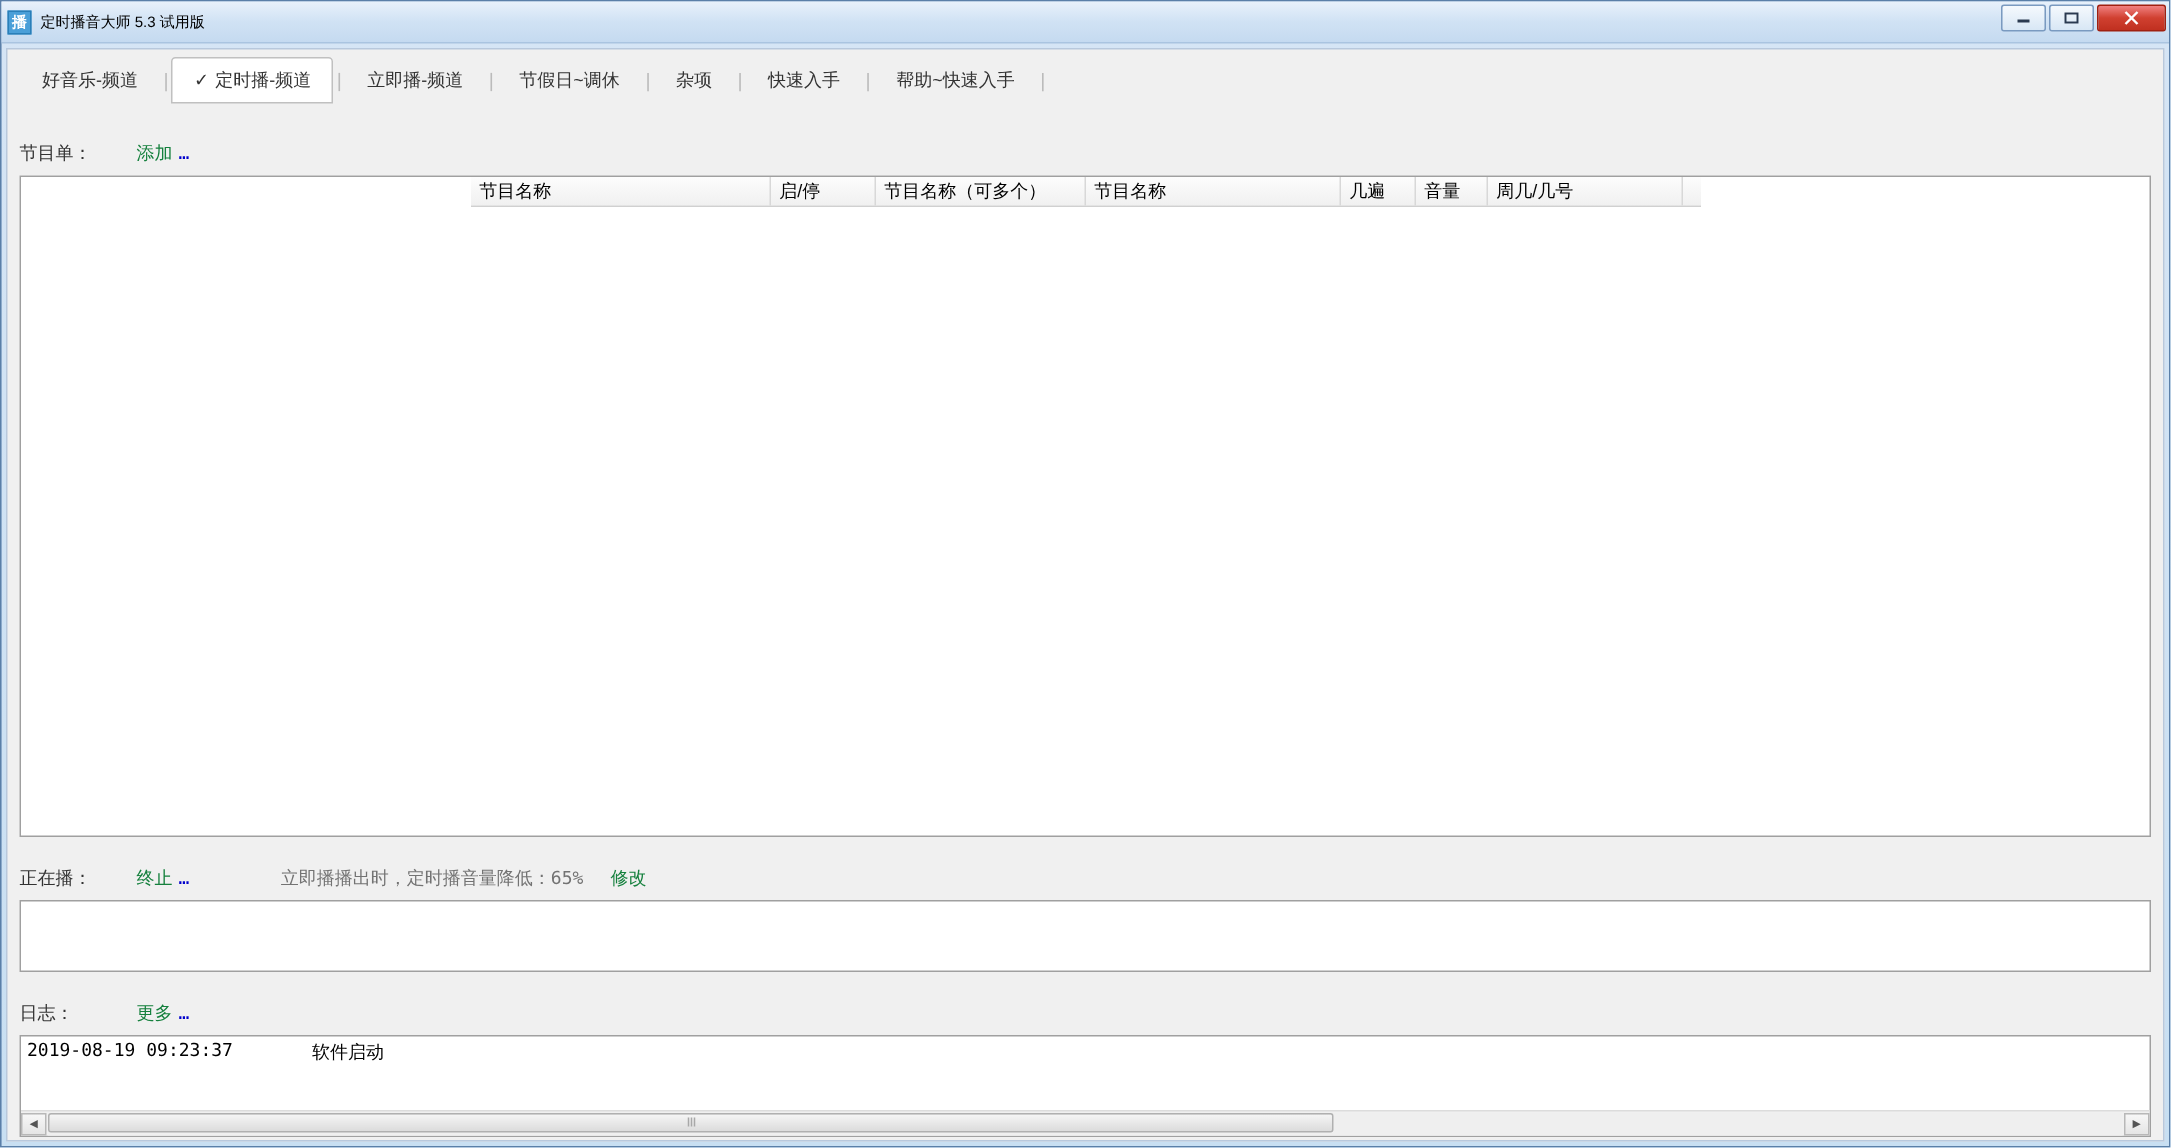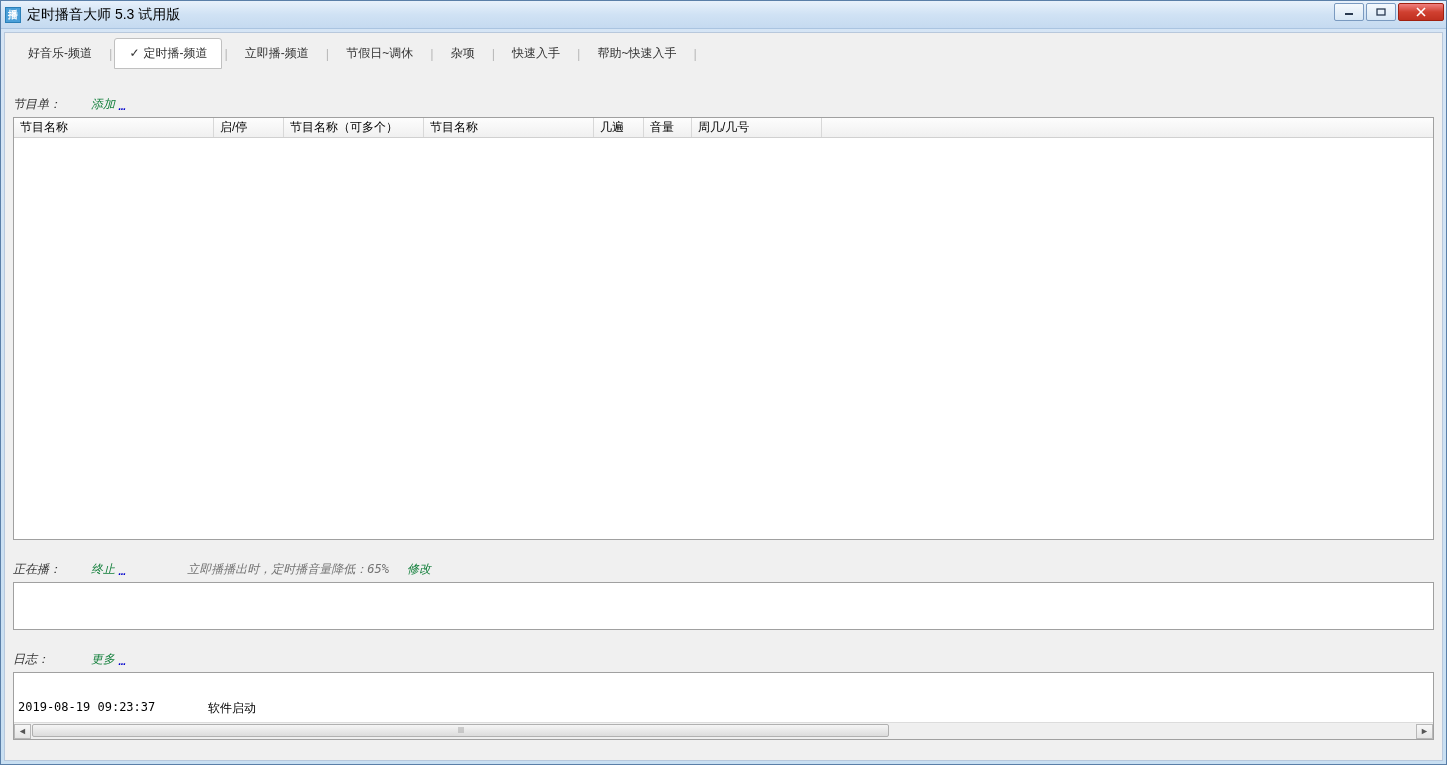--- a/index.html
+++ b/index.html
@@ -35,21 +35,21 @@
       border: 1px solid #2a7fb8;
       margin-right: 6px;
       display: inline-flex;
       align-items: center;
       justify-content: center;
       color: white;
       font-size: 10px;
       font-weight: bold;
     }
     .titlebar .title-text {
-      font-size: 14px;
+      font-size: 10px;
       color: #000;
     }
     .window-controls {
       position: absolute;
       right: 2px;
       top: 2px;
       display: flex;
       gap: 2px;
     }
     .wc-btn {
@@ -69,21 +69,21 @@
       width: 46px;
     }
     .wc-btn svg { display: block; }
     .content-area {
       flex: 1;
       margin: 3px;
       background: #f0f0f0;
       border: 1px solid #b8c8dc;
       display: flex;
       flex-direction: column;
-      padding: 6px 8px 20px 8px;
+      padding: 6px 8px 2px 8px;
     }
     .tabs {
       display: flex;
       align-items: center;
       height: 28px;
       margin-bottom: 24px;
     }
     .tab {
       padding: 6px 14px 6px 14px;
       cursor: pointer;
@@ -103,25 +103,24 @@
       margin-right: 4px;
       font-family: sans-serif;
     }
     .tab-sep {
       color: #bbb;
       margin: 0 2px;
       font-size: 13px;
     }
     .section-row {
       display: flex;
-      align-items: flex-end;
+      align-items: center;
       height: 22px;
       margin-bottom: 4px;
       font-family: "SimSun", monospace;
-      font-style: italic;
     }
     .section-row .label {
       color: #333;
       margin-right: 22px;
       min-width: 56px;
     }
     .section-row .link {
       color: #15803d;
       cursor: pointer;
       margin-right: 4px;
@@ -137,20 +136,21 @@
       margin-right: 18px;
     }
     .table-wrap {
       border: 1px solid #a0a0a0;
       background: #fff;
       flex: 1;
       min-height: 200px;
       display: flex;
       flex-direction: column;
       margin-bottom: 16px;
+      align-items: center;
     }
     .table-header {
       display: flex;
       height: 20px;
       background: linear-gradient(to bottom, #fdfdfd 0%, #f0f0f0 100%);
       border-bottom: 1px solid #d0d0d0;
     }
     .th {
       border-right: 1px solid #d8d8d8;
       padding: 2px 6px;
@@ -175,21 +175,20 @@
       border: 1px solid #a0a0a0;
       background: #fff;
       height: 68px;
       display: flex;
       flex-direction: column;
     }
     .log-body {
       flex: 1;
       padding: 2px 4px;
       font-family: "SimSun", monospace;
-      margin-top: 25px;
     }
     .log-line {
       display: flex;
     }
     .log-line .ts {
       min-width: 190px;
     }
     .hscroll {
       height: 17px;
       background: #f0f0f0;

